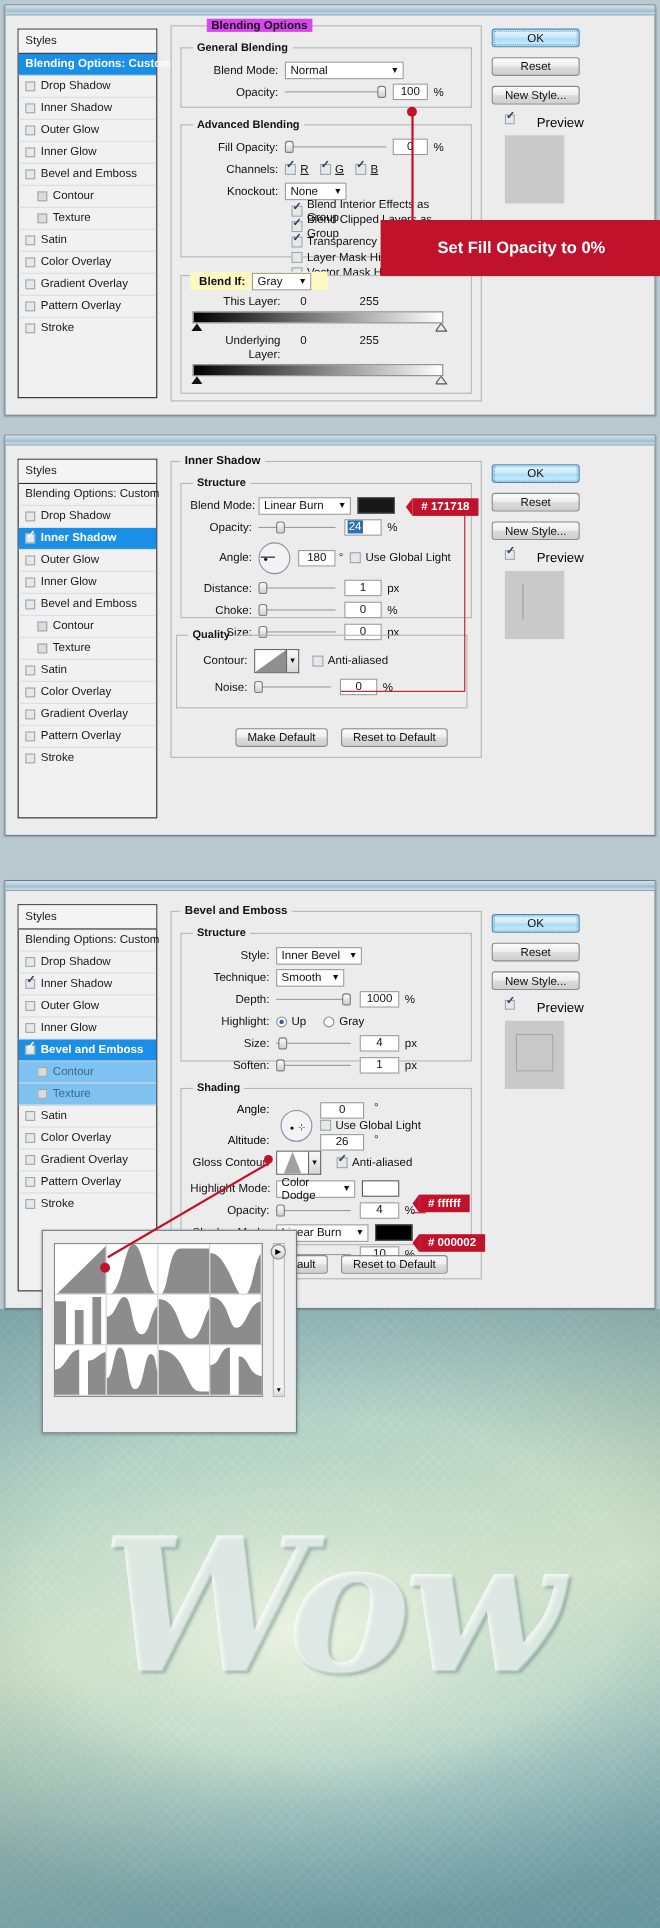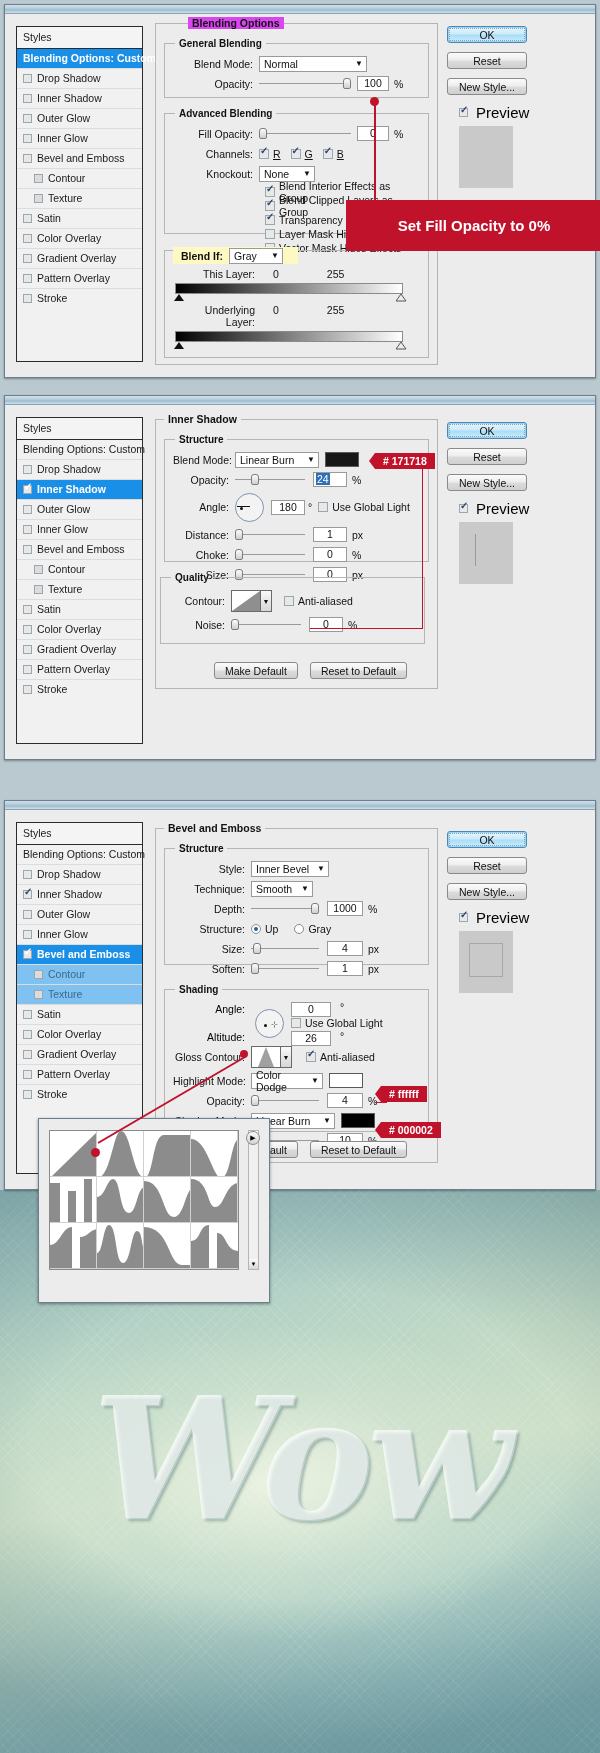--- a/index.html
+++ b/index.html
@@ -154,21 +154,21 @@
     background:linear-gradient(to bottom,#e9f6fd 0%,#cdeafa 45%,#aaddf6 55%,#cfeefc 100%);
     box-shadow:0 0 0 1px #9ed3f0 inset;
     outline:1px dotted #7aa7c4; outline-offset:-3px;
   }
   .btn-small{
     height:17px; font-size:10.5px; color:#111; padding:0 10px;
     display:flex; align-items:center; justify-content:center;
     border:1px solid #8a8a8a; border-radius:3px;
     background:linear-gradient(to bottom,#fbfbfb 0%,#ededed 48%,#dcdcdc 52%,#cfcfcf 100%);
   }
-  .preview-chk{ display:flex; align-items:center; gap:8px; font-size:15px; margin-bottom:5px; }
+  .preview-chk{ display:flex; align-items:flex-start; gap:20px; font-size:12px; margin-bottom:5px; }
   .preview-box{
     width:54px; height:62px; background:#c9c9c9; border:0; margin-left:12px;
     position:relative;
   }
   .preview-box .mark{ position:absolute; background:#9a9a9a; }
   
   .ramp{ height:11px; border:1px solid #8a8a8a; }
   .ramp.black{ background:linear-gradient(to right,#000,#fff); }
   .stop{ width:0; height:0; position:absolute; }
   .stop.left{ border-left:5px solid transparent; border-right:5px solid transparent; border-bottom:7px solid #111; }
@@ -705,21 +705,21 @@
           <div class="slider" style="width:68px;">
             <div class="track"></div>
             <div class="knob" style="left:60px;"></div>
           </div>
           <div class="num" style="width:36px; margin-left:8px;">
             <span>1000</span>
           </div>
           <span class="unit">%</span>
         </div>
         <div class="row">
-          <span class="lbl" style="width:78px;">Structure:</span>
+          <span class="lbl" style="width:78px;">Highlight:</span>
           <span class="chk" style="margin-right:16px;">
             <span class="radio on"></span>
             <span>Up</span>
           </span>
           <span class="chk">
             <span class="radio"></span>
             <span>Gray</span>
           </span>
         </div>
         <div class="row">

